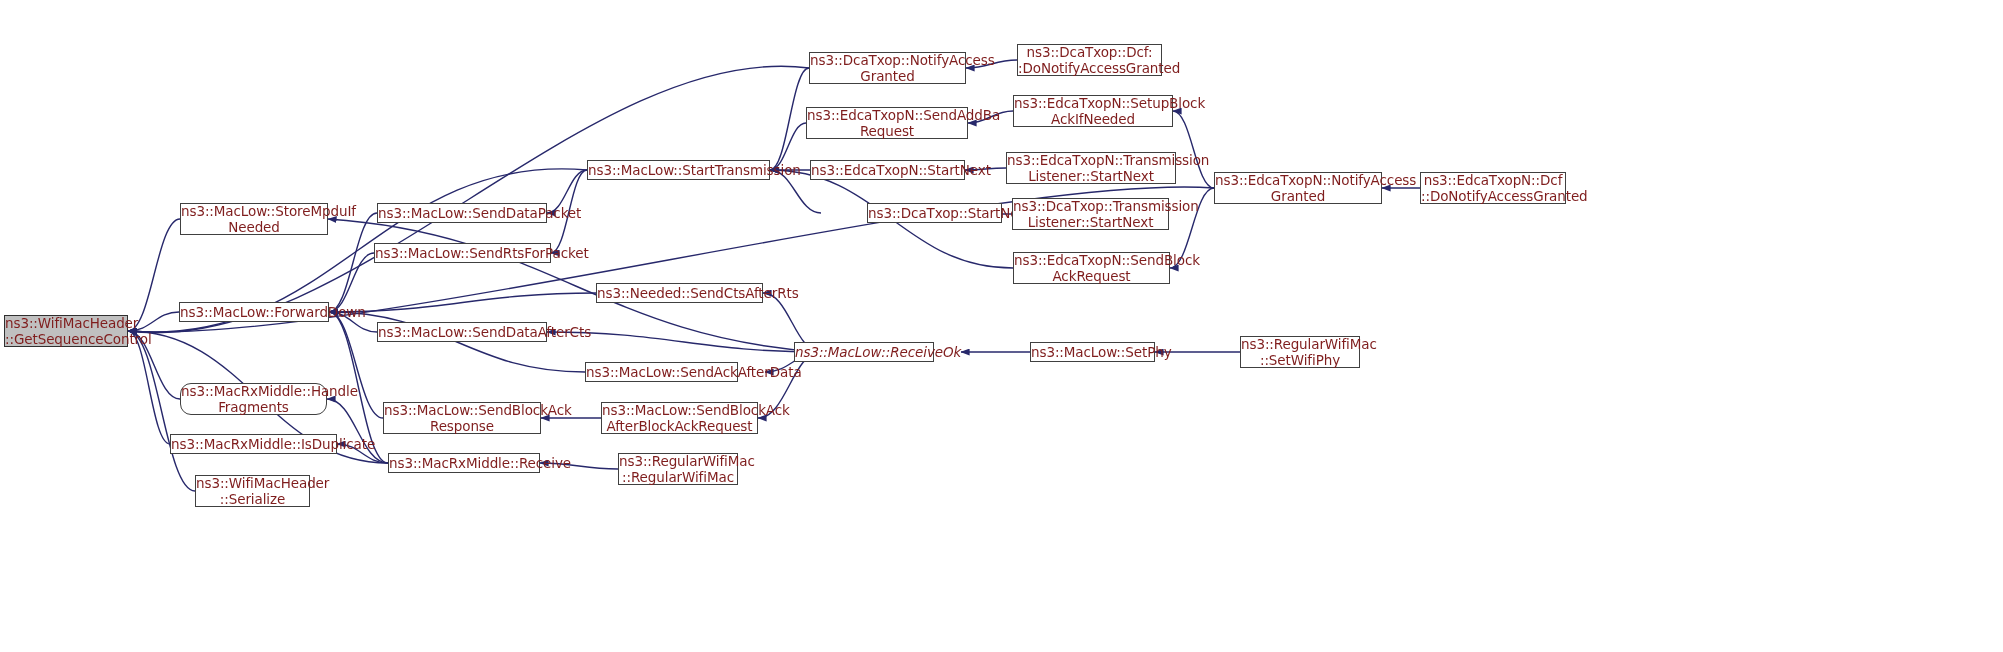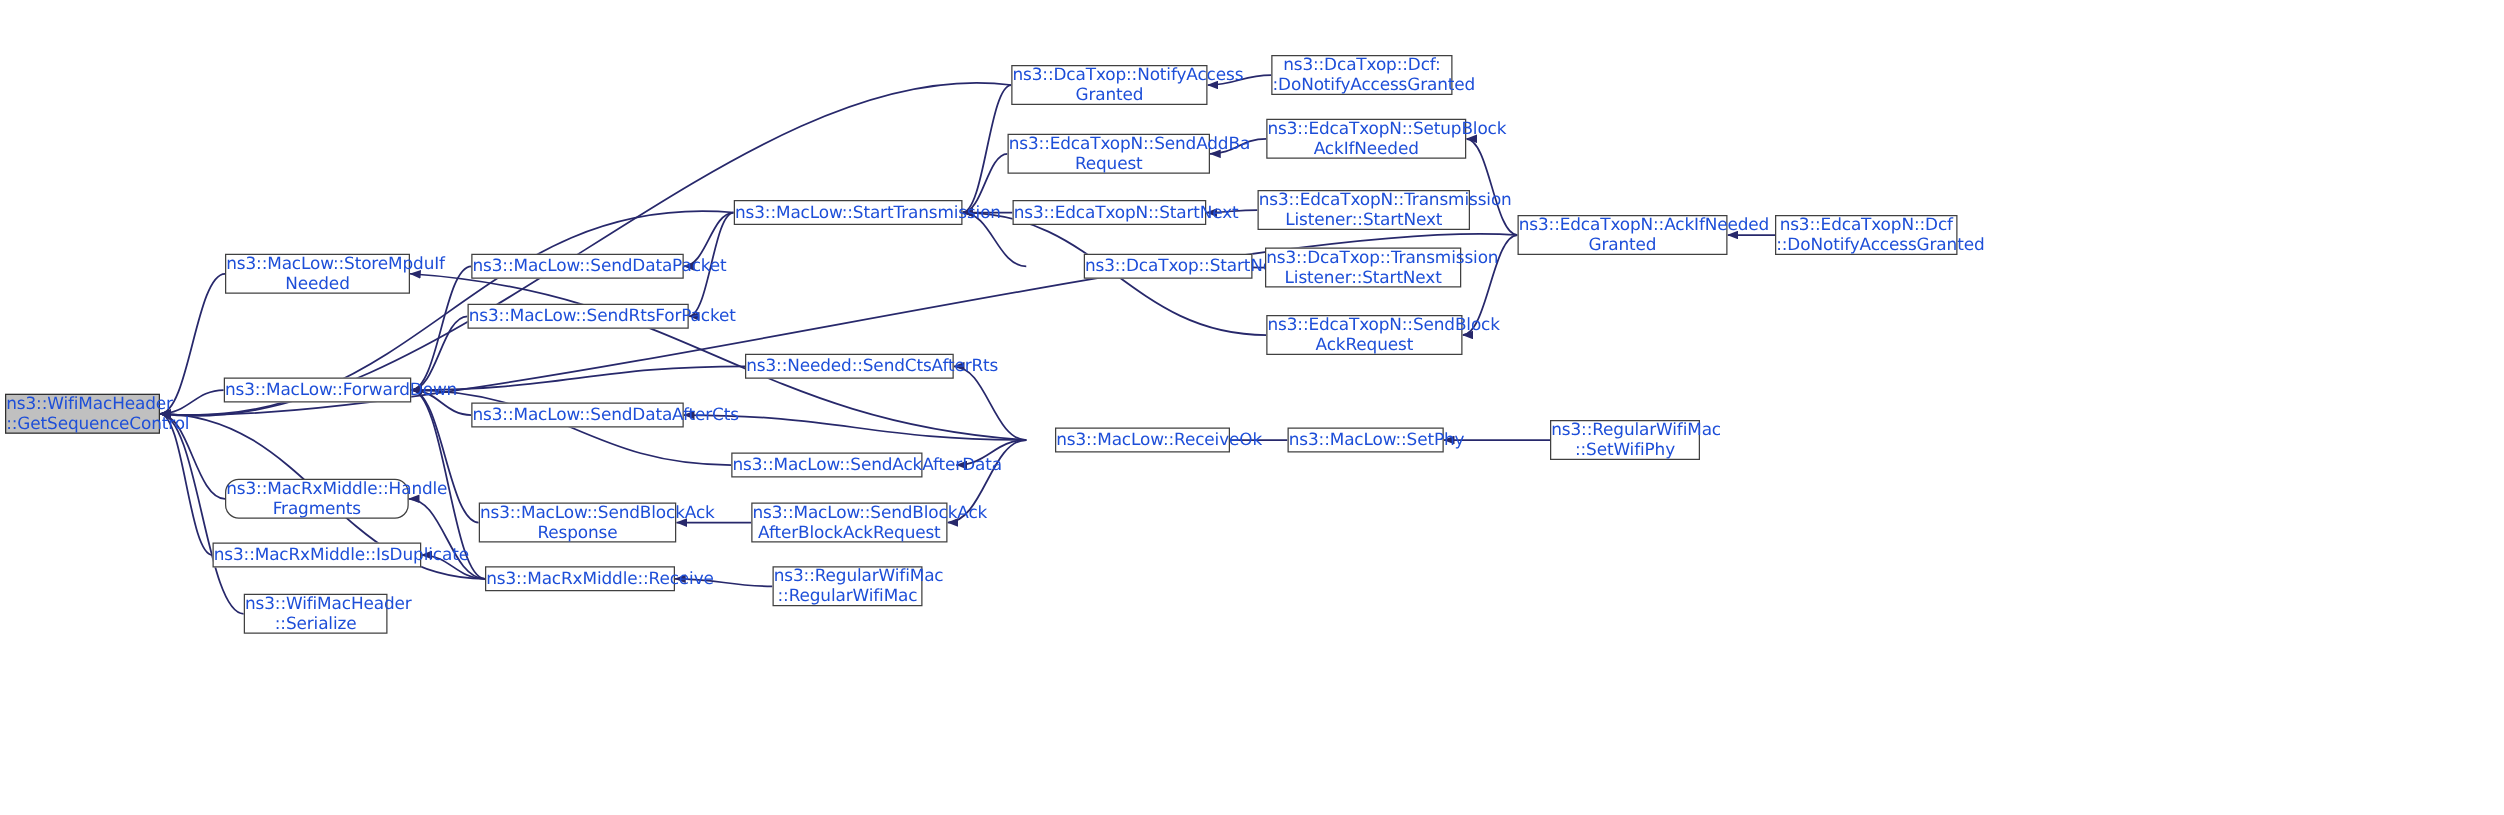--- a/index.html
+++ b/index.html
@@ -22,21 +22,21 @@
     top: 0;
     width: 2003px;
     height: 652px;
     pointer-events: none;
   }
   .node {
     position: absolute;
     box-sizing: border-box;
     border: 1px solid #404040;
     background: #ffffff;
-    color: #1d4ed8;
+    color: #7f1d1d;
     font-size: 13.5px;
     line-height: 16px;
     display: flex;
     align-items: center;
     justify-content: center;
     text-align: center;
     white-space: pre-line;
     letter-spacing: -0.1px;
     z-index: 5;
   }
@@ -123,32 +123,32 @@
       <div class="node" style="left: 601px; top: 402px; width: 157px; height: 32px;"><span>ns3::MacLow::SendBlockAck
 AfterBlockAckRequest</span></div>
       <div class="node" style="left: 618px; top: 453px; width: 120px; height: 32px;"><span>ns3::RegularWifiMac
 ::RegularWifiMac</span></div>
       <div class="node" style="left: 809px; top: 52px; width: 157px; height: 32px;"><span>ns3::DcaTxop::NotifyAccess
 Granted</span></div>
       <div class="node" style="left: 806px; top: 107px; width: 162px; height: 32px;"><span>ns3::EdcaTxopN::SendAddBa
 Request</span></div>
       <div class="node" style="left: 810px; top: 160px; width: 155px; height: 20px;"><span>ns3::EdcaTxopN::StartNext</span></div>
       <div class="node" style="left: 821px; top: 203px; width: 135px; height: 20px; margin-left: 46px;"><span>ns3::DcaTxop::StartNext</span></div>
-      <div class="node" style="left: 844px; top: 342px; width: 140px; height: 20px;"><span>ns3::MacLow::ReceiveOk</span></div>
+      <div class="node" style="left: 794px; top: 342px; width: 140px; height: 20px; font-style: italic;"><span>ns3::MacLow::ReceiveOk</span></div>
       <div class="node" style="left: 1017px; top: 44px; width: 145px; height: 32px;"><span>ns3::DcaTxop::Dcf:
 :DoNotifyAccessGranted</span></div>
       <div class="node" style="left: 1013px; top: 95px; width: 160px; height: 32px;"><span>ns3::EdcaTxopN::SetupBlock
 AckIfNeeded</span></div>
       <div class="node" style="left: 1006px; top: 152px; width: 170px; height: 32px;"><span>ns3::EdcaTxopN::Transmission
 Listener::StartNext</span></div>
       <div class="node" style="left: 1012px; top: 198px; width: 157px; height: 32px;"><span>ns3::DcaTxop::Transmission
 Listener::StartNext</span></div>
       <div class="node" style="left: 1013px; top: 252px; width: 157px; height: 32px;"><span>ns3::EdcaTxopN::SendBlock
 AckRequest</span></div>
       <div class="node" style="left: 1030px; top: 342px; width: 125px; height: 20px; text-align: center;"><span>ns3::MacLow::SetPhy</span></div>
-      <div class="node" style="left: 1214px; top: 172px; width: 168px; height: 32px;"><span>ns3::EdcaTxopN::AckIfNeeded
+      <div class="node" style="left: 1214px; top: 172px; width: 168px; height: 32px;"><span>ns3::EdcaTxopN::NotifyAccess
 Granted</span></div>
       <div class="node" style="left: 1240px; top: 336px; width: 120px; height: 32px;"><span>ns3::RegularWifiMac
 ::SetWifiPhy</span></div>
       <div class="node" style="left: 1420px; top: 172px; width: 146px; height: 32px;"><span>ns3::EdcaTxopN::Dcf
 ::DoNotifyAccessGranted</span></div>
     </div>
 </div>
 
 </body></html>

